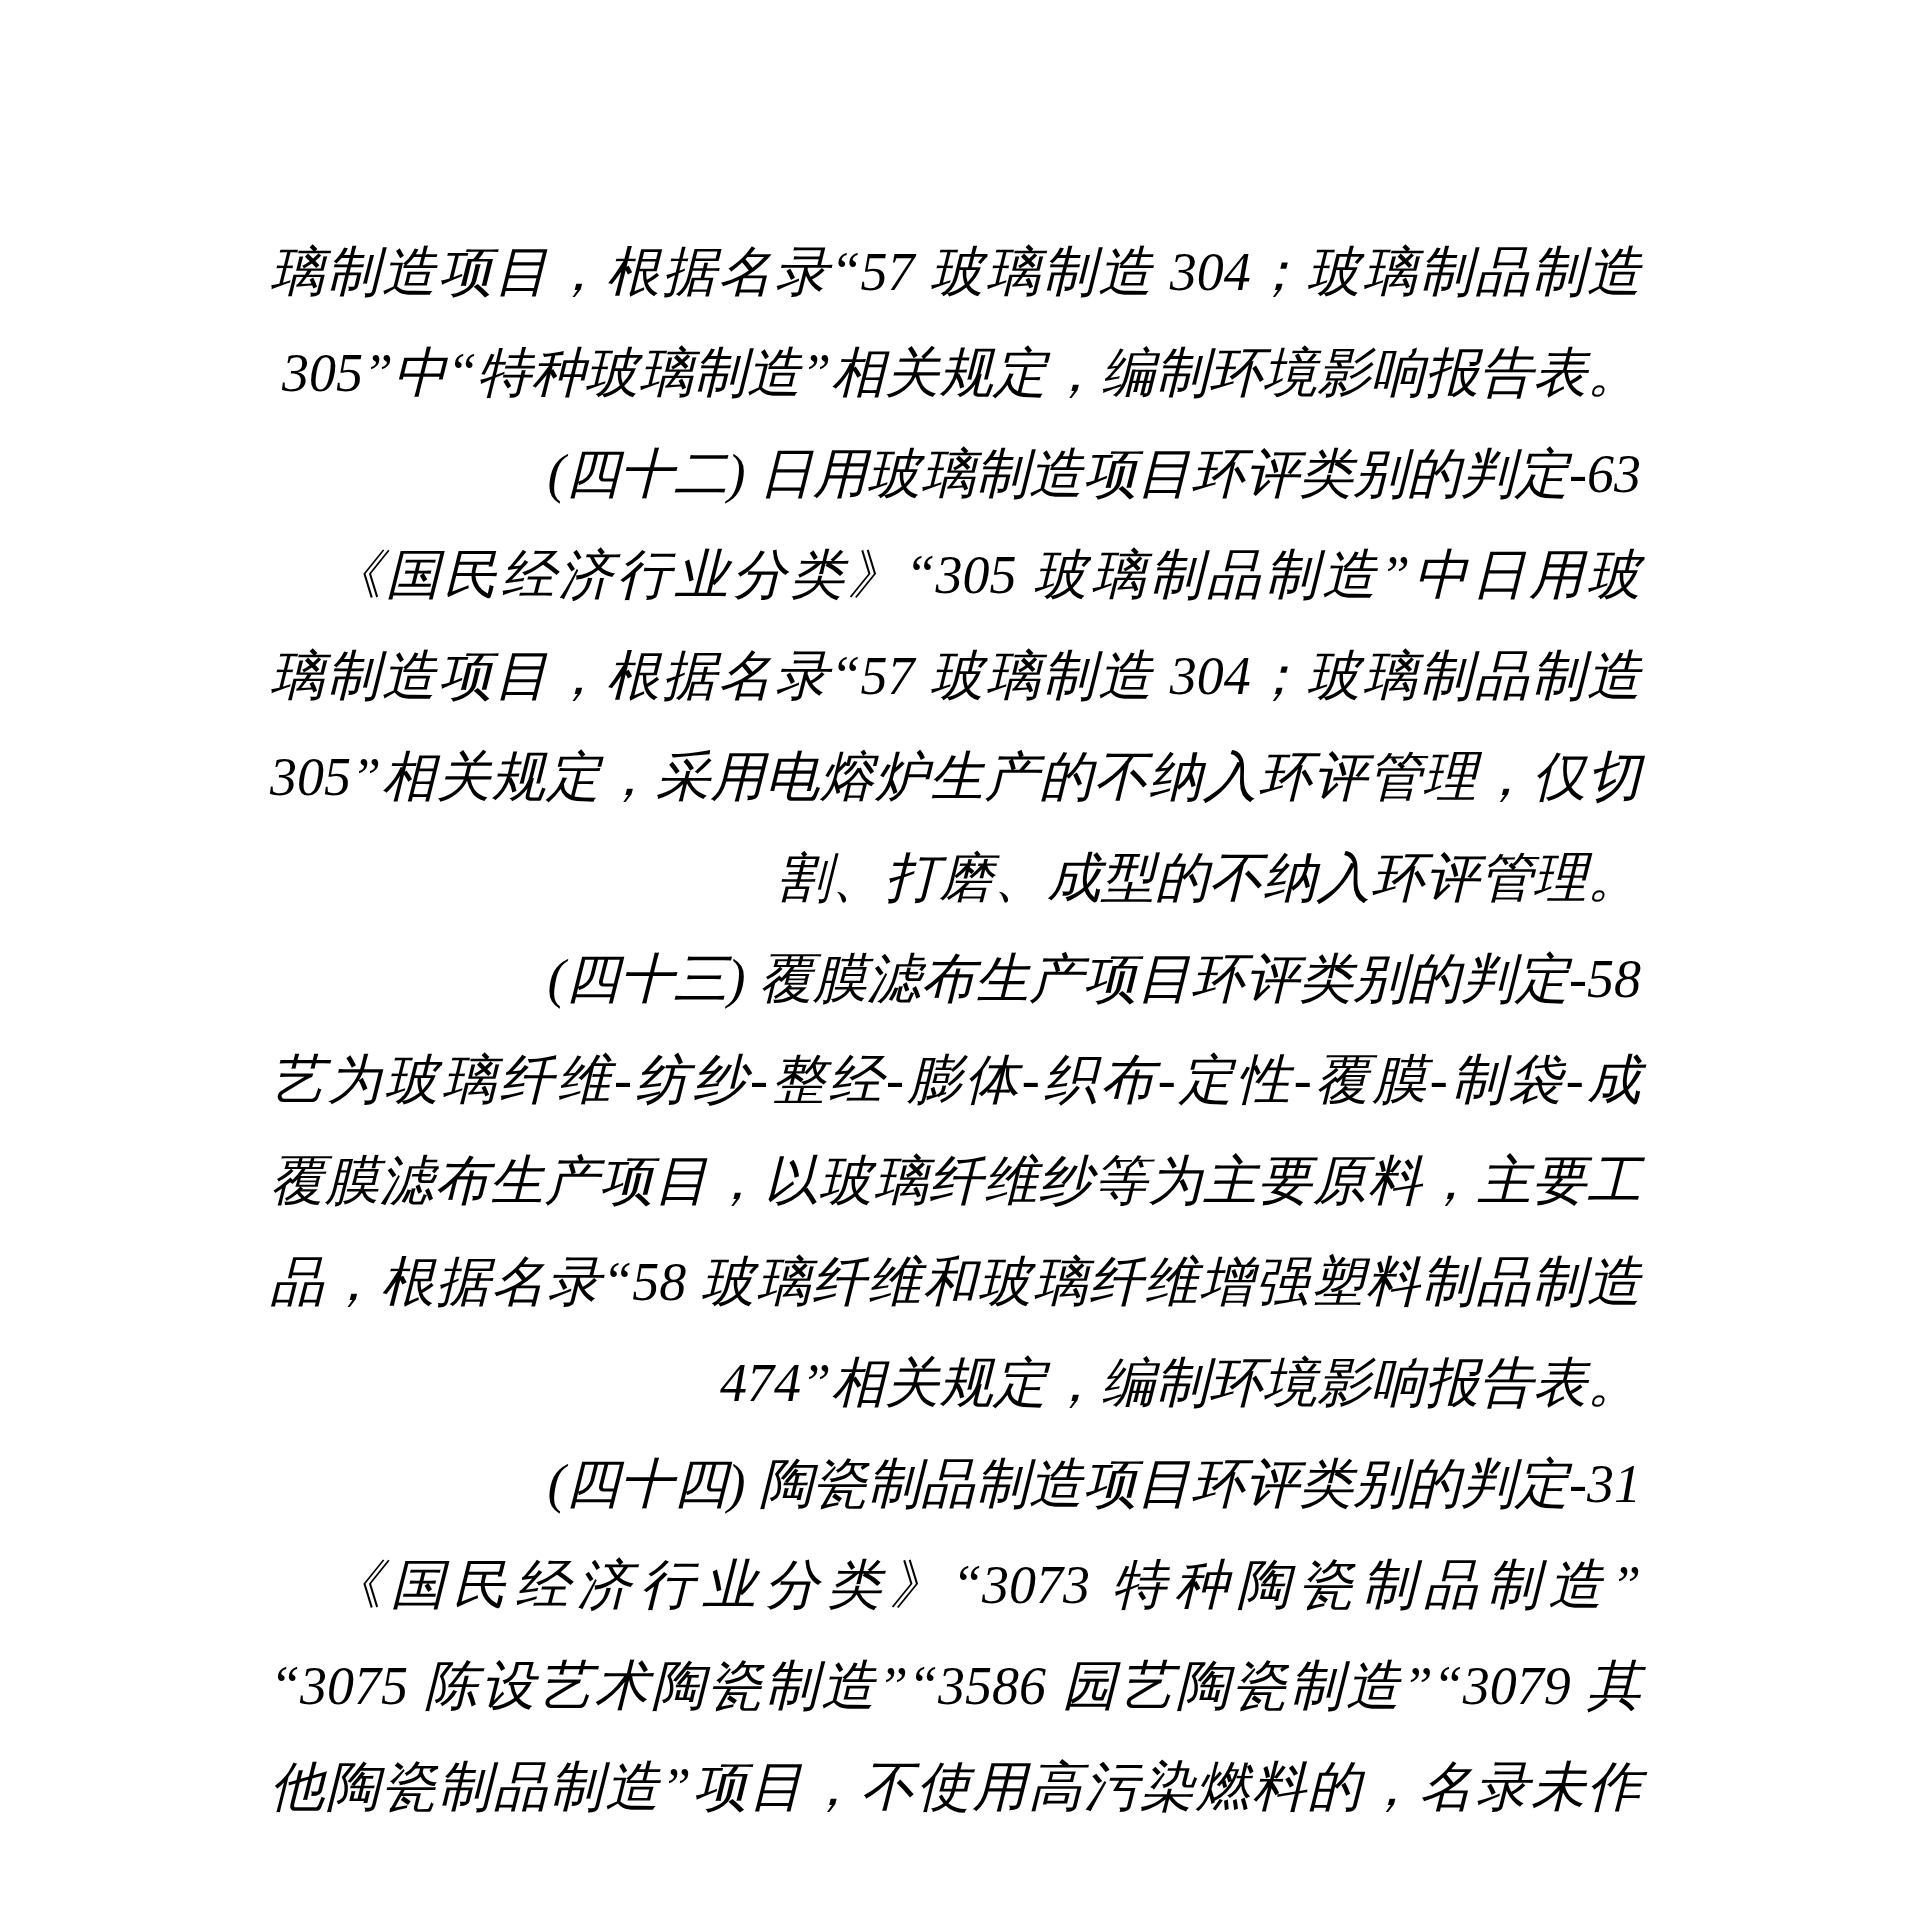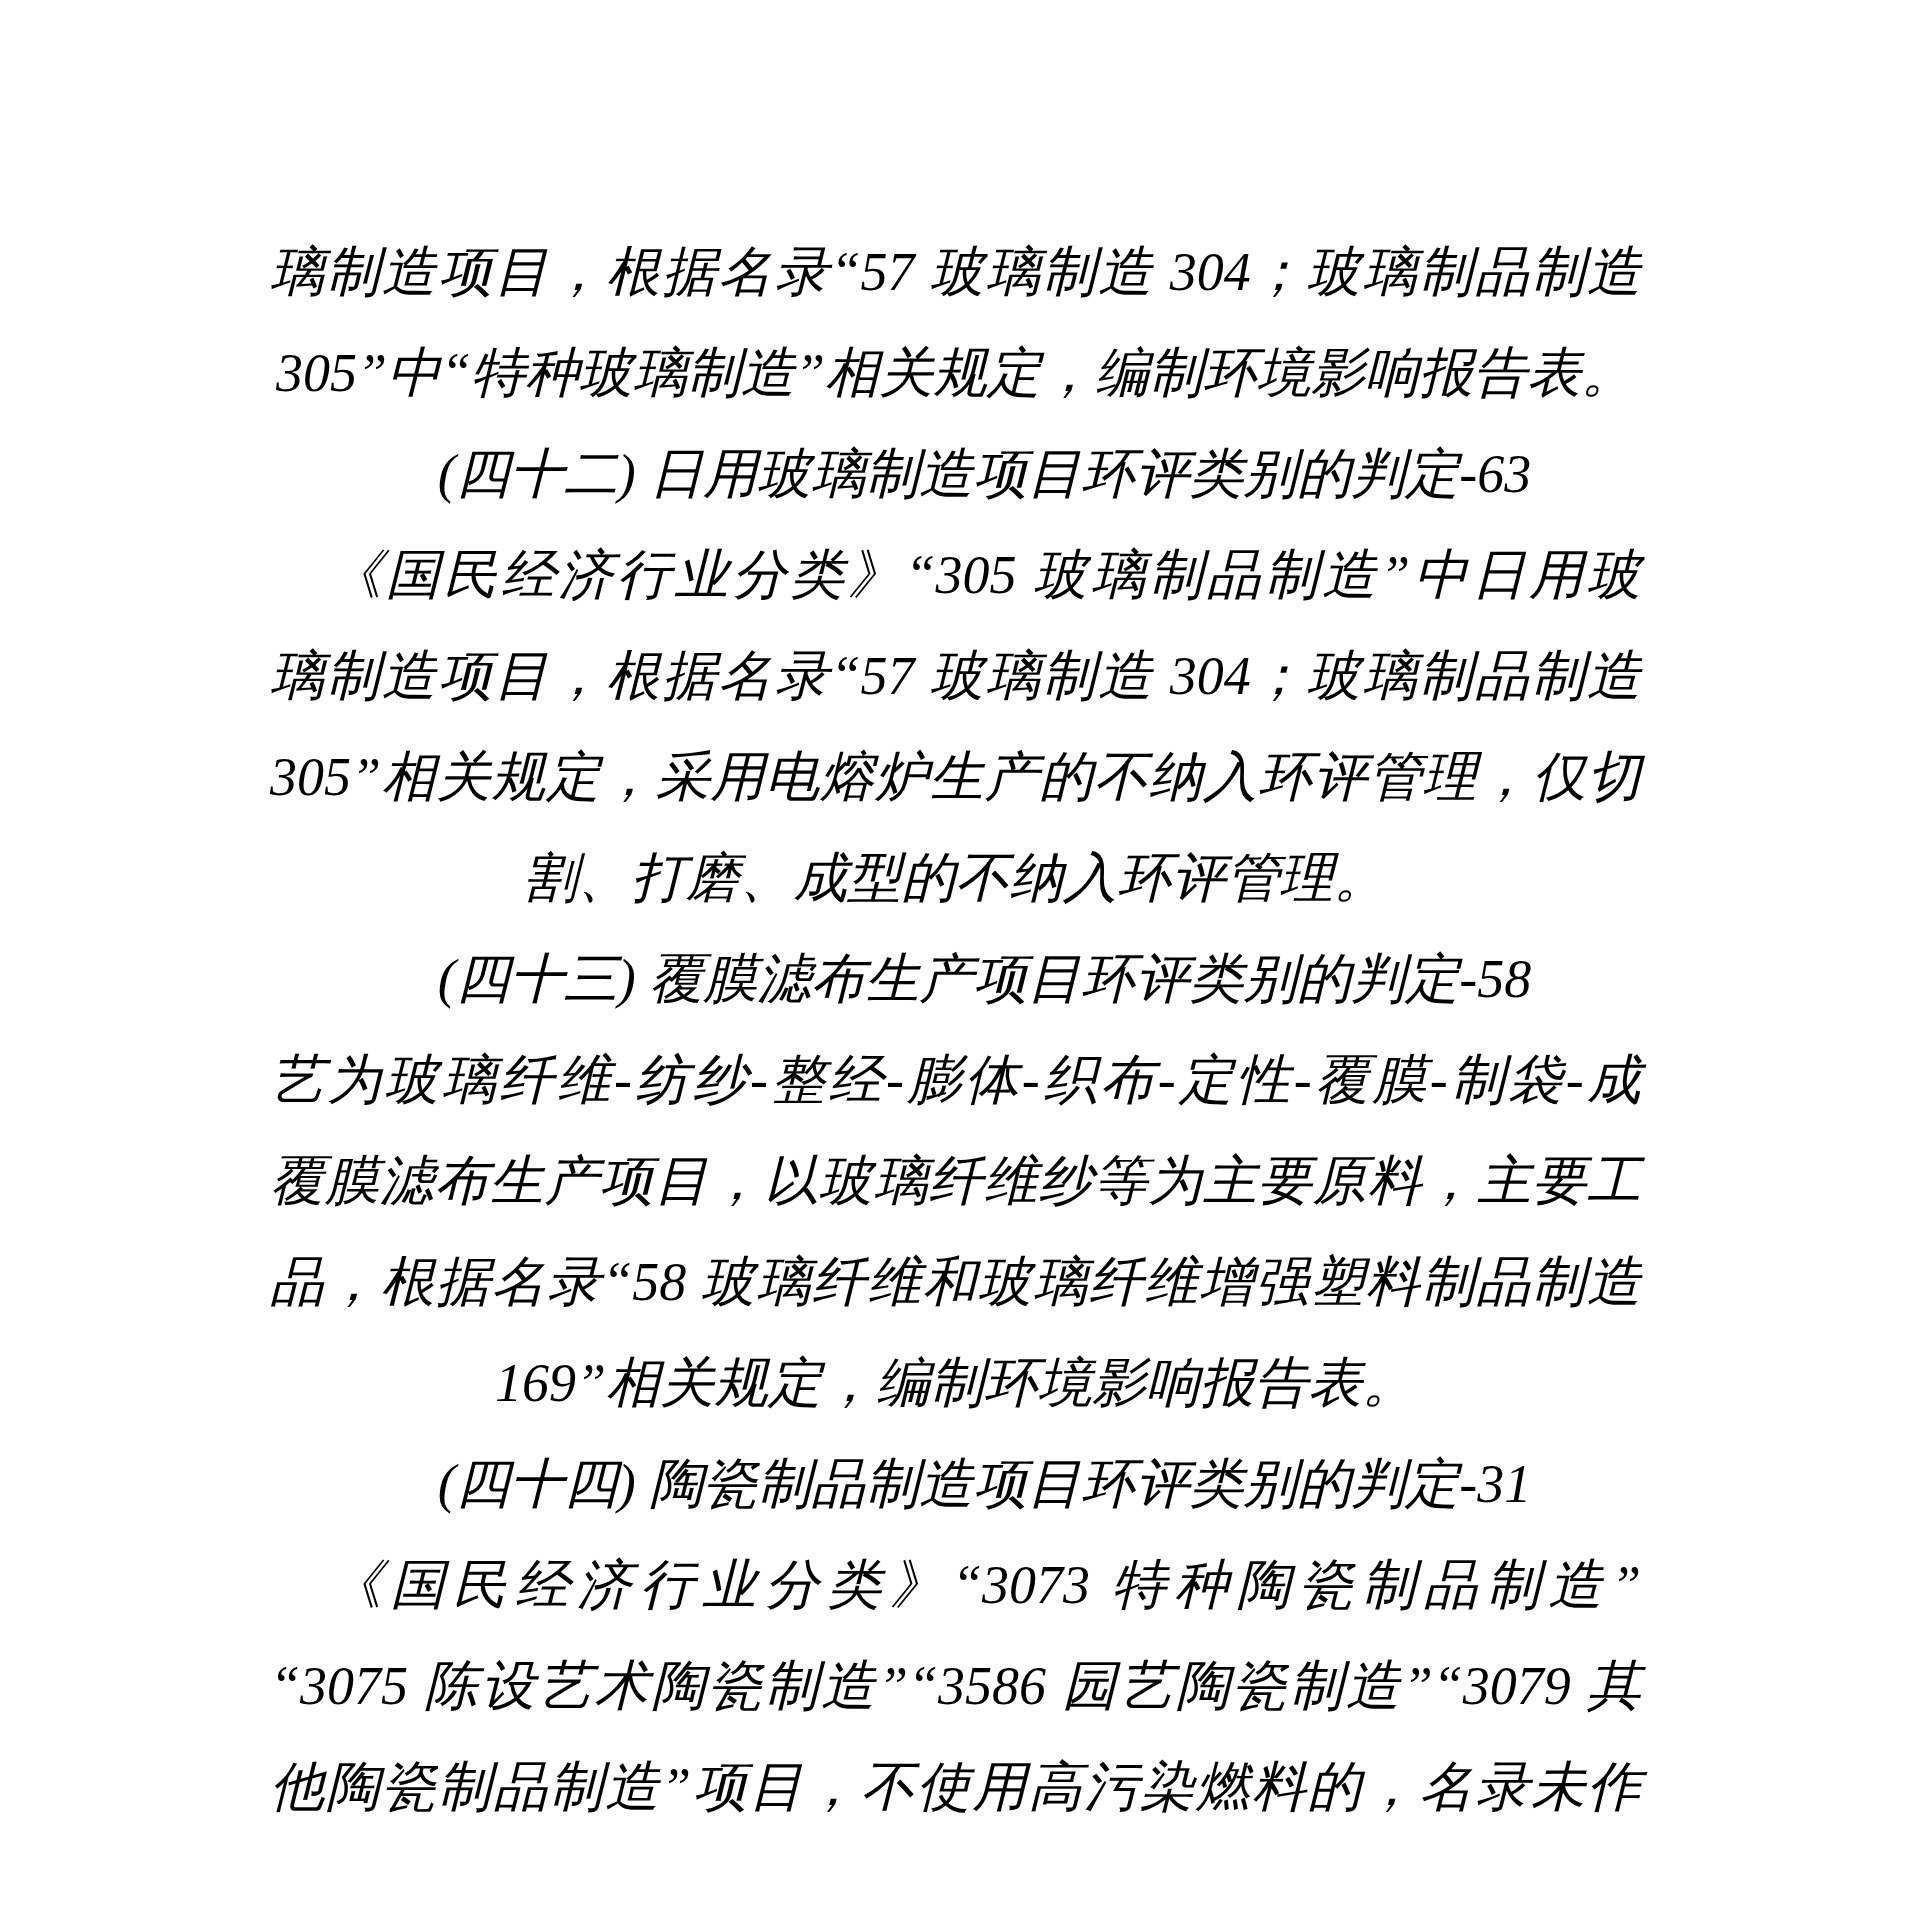--- a/index.html
+++ b/index.html
@@ -21,21 +21,21 @@
     line-height: 101px;
     font-weight: 400;
   }
   .line {
     text-align: justify;
     text-align-last: justify;
     text-justify: inter-ideograph;
     font-style: italic;
   }
   .line.left {
-    text-align: center;
+    text-align: right;
     text-align-last: auto;
   }
   .line.in {
     text-indent: 58px;
   }
 </style>
 </head>
 <body>
 
 <div class="page">
@@ -44,21 +44,21 @@
     <div class="line left">305”中“特种玻璃制造”相关规定，编制环境影响报告表。</div>
     <div class="line left in">(四十二) 日用玻璃制造项目环评类别的判定-63</div>
     <div class="line in">《国民经济行业分类》“305 玻璃制品制造”中日用玻</div>
     <div class="line">璃制造项目，根据名录“57 玻璃制造 304；玻璃制品制造</div>
     <div class="line">305”相关规定，采用电熔炉生产的不纳入环评管理，仅切</div>
     <div class="line left">割、打磨、成型的不纳入环评管理。</div>
     <div class="line left in">(四十三) 覆膜滤布生产项目环评类别的判定-58</div>
     <div class="line">艺为玻璃纤维-纺纱-整经-膨体-织布-定性-覆膜-制袋-成</div>
     <div class="line">覆膜滤布生产项目，以玻璃纤维纱等为主要原料，主要工</div>
     <div class="line">品，根据名录“58 玻璃纤维和玻璃纤维增强塑料制品制造</div>
-    <div class="line left">169”相关规定，编制环境影响报告表。</div>
+    <div class="line left">474”相关规定，编制环境影响报告表。</div>
     <div class="line left in">(四十四) 陶瓷制品制造项目环评类别的判定-31</div>
     <div class="line in">《国民经济行业分类》“3073 特种陶瓷制品制造”</div>
     <div class="line">“3075 陈设艺术陶瓷制造”“3586 园艺陶瓷制造”“3079 其</div>
     <div class="line">他陶瓷制品制造”项目，不使用高污染燃料的，名录未作</div>
 
   </div>
 
 </div>
 
 

